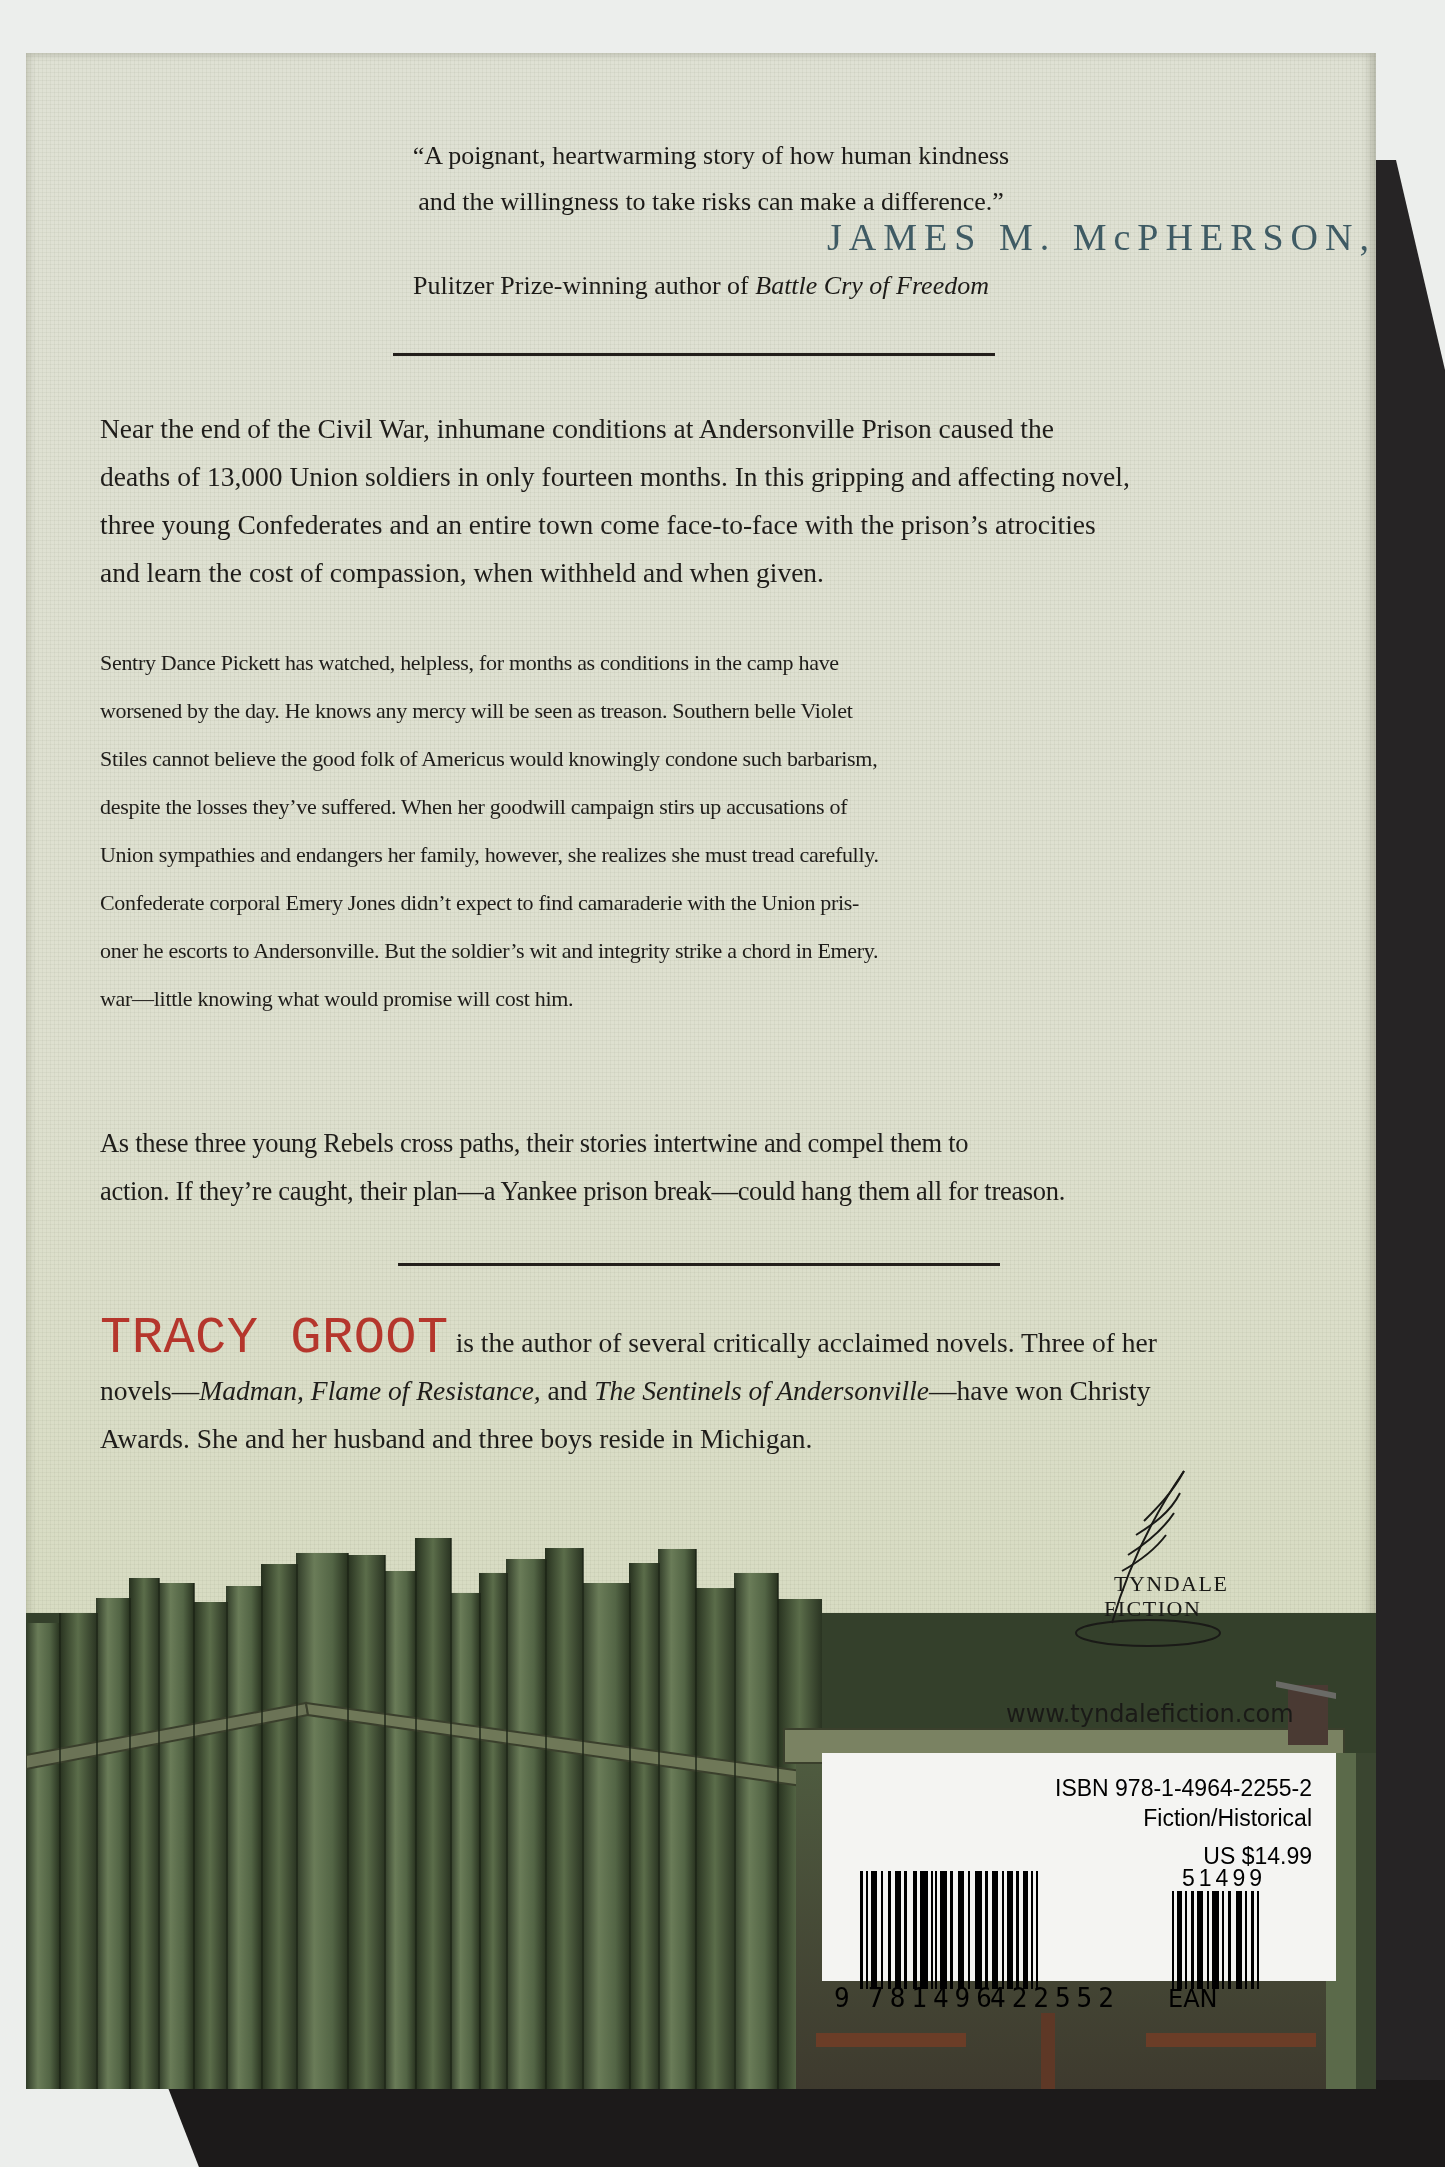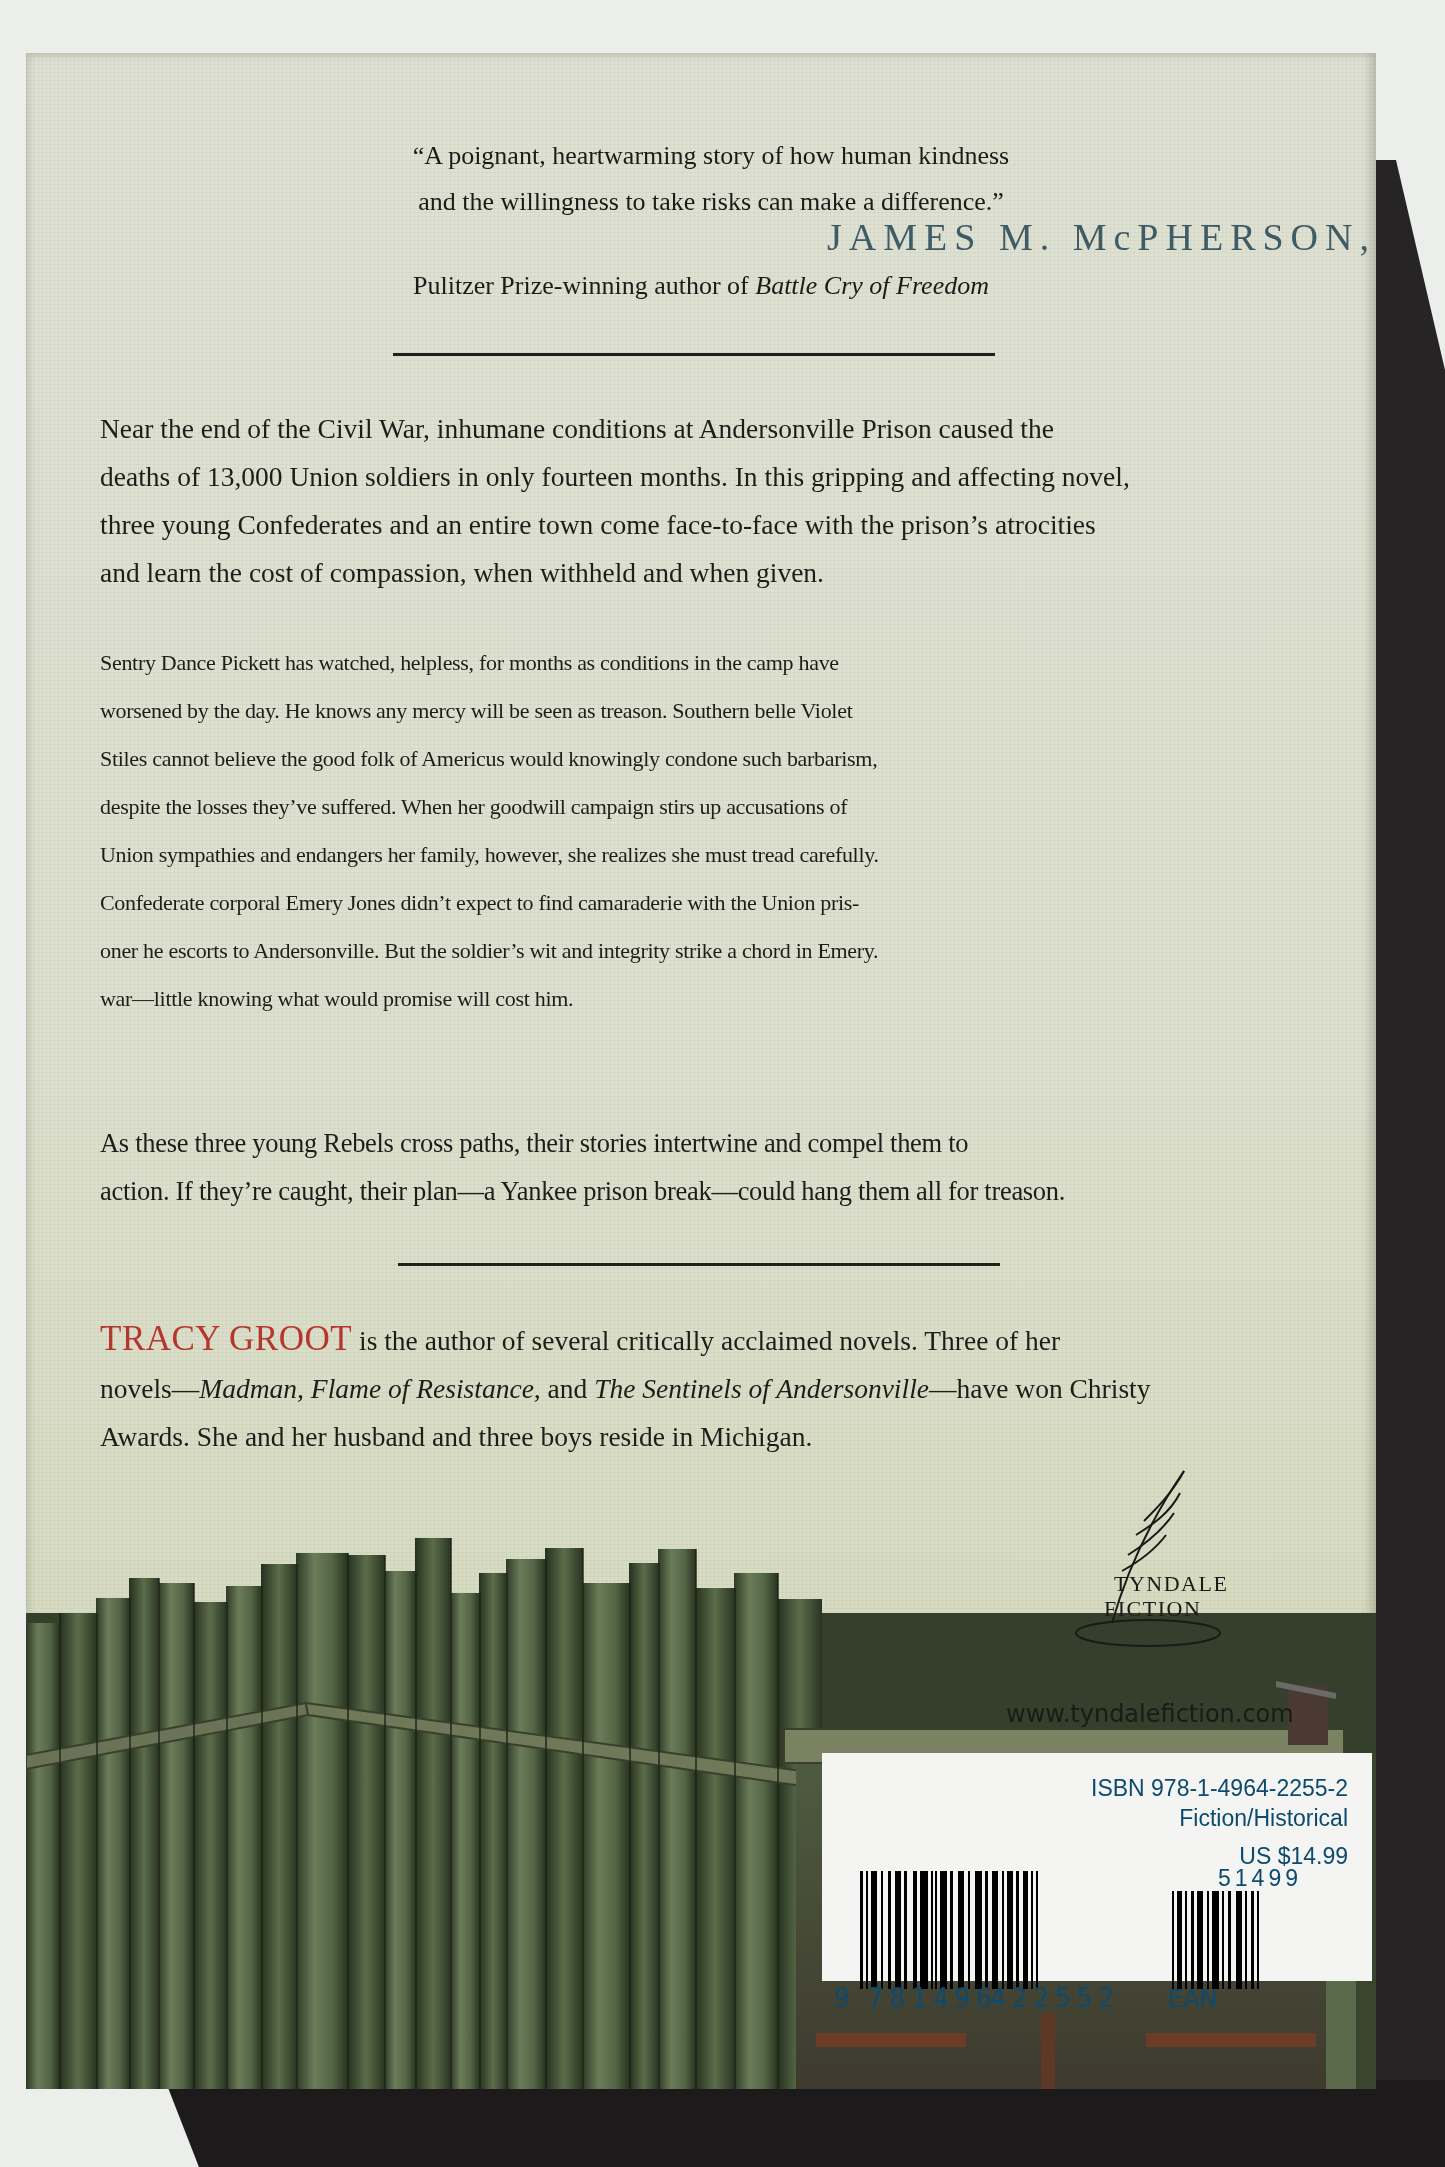--- a/index.html
+++ b/index.html
@@ -40,29 +40,28 @@
     position:absolute; left:0; width:1350px; top:218px; text-align:center;
     font-size:26px;
   }
   .quote-credit i { font-style:italic; }
   .divider { position:absolute; height:3px; background:#231f1b; }
   .para {
     position:absolute; left:74px; width:1250px;
     font-size:27.5px; line-height:48px; color:#1f1d1a;
   }
   .para span.ln { display:block; white-space:nowrap; }
-  .bio-name { color:#b5362c; font-size:35px; letter-spacing:0.5px; }
+  .bio-name { color:#b5362c; font-size:52px; letter-spacing:0.5px;font-family:Liberation Mono, monospace; }
   .bio i { font-style:italic; }
   
   .fence { position:absolute; left:0; top:0; width:1350px; height:2036px; }
   .label {
     position:absolute; left:796px; top:1700px; width:514px; height:228px;
     background:#f4f4f2; font-family:"Liberation Sans","DejaVu Sans",sans-serif;
-    color:#0c4a6e;
-    padding-left:36px;
+    color:#000000;
   }
   .label .txt { position:absolute; right:24px; text-align:right; font-size:23px; }
   .barcode { position:absolute; display:flex; align-items:flex-end; }
   .barcode i { display:block; background:#000; height:100%; }
   .bc-digits {
     position:absolute; font-family:"DejaVu Sans Mono","Liberation Mono",monospace;
     font-size:26px; letter-spacing:6px;
   }
   .logo { position:absolute; left:1026px; top:1410px; width:230px; height:200px; }
   .logo-text { position:absolute; font-size:22px; letter-spacing:1.5px; color:#1a1a17; }

